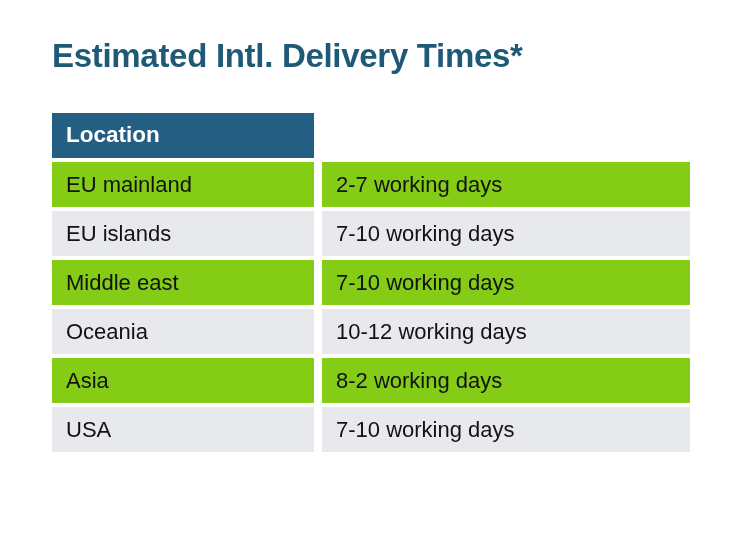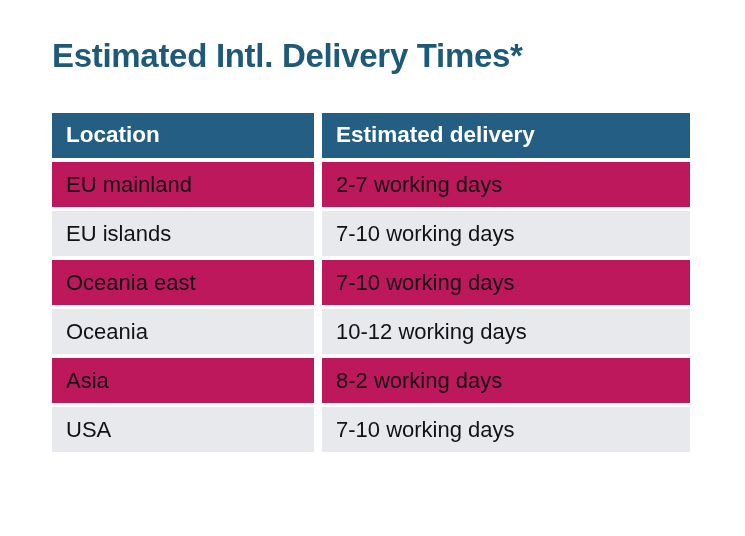--- a/index.html
+++ b/index.html
@@ -80,21 +80,21 @@
 
   
   .row.header .cell {
     background: #245E82;
     color: #ffffff;
     font-weight: 700;
     font-size: 22.5px;
   }
 
   
-  .row.stripe-dark .cell  { background: #be185d; }
+  .row.stripe-dark .cell  { background: #84cc16; }
   .row.stripe-light .cell { background: #E7E9ED; }
 
   
   .footnote {
     position: absolute;
     left: 67px;
     top: 479px;
     font-size: 15.5px;
     color: #131313;
     line-height: 20px;
@@ -105,35 +105,34 @@
 <body>
 
 <div class="page">
 
   <div class="page-title">Estimated Intl. Delivery Times*</div>
 
   <div class="table">
 
     <div class="row header">
       <div class="cell col-location">Location</div>
-      <div class="cell col-delivery">Estimated delivery</div>
     </div>
 
     <div class="row stripe-dark">
       <div class="cell col-location">EU mainland</div>
       <div class="cell col-delivery">2-7 working days</div>
     </div>
 
     <div class="row stripe-light">
       <div class="cell col-location">EU islands</div>
       <div class="cell col-delivery">7-10 working days</div>
     </div>
 
     <div class="row stripe-dark">
-      <div class="cell col-location">Oceania east</div>
+      <div class="cell col-location">Middle east</div>
       <div class="cell col-delivery">7-10 working days</div>
     </div>
 
     <div class="row stripe-light">
       <div class="cell col-location">Oceania</div>
       <div class="cell col-delivery">10-12 working days</div>
     </div>
 
     <div class="row stripe-dark">
       <div class="cell col-location">Asia</div>

